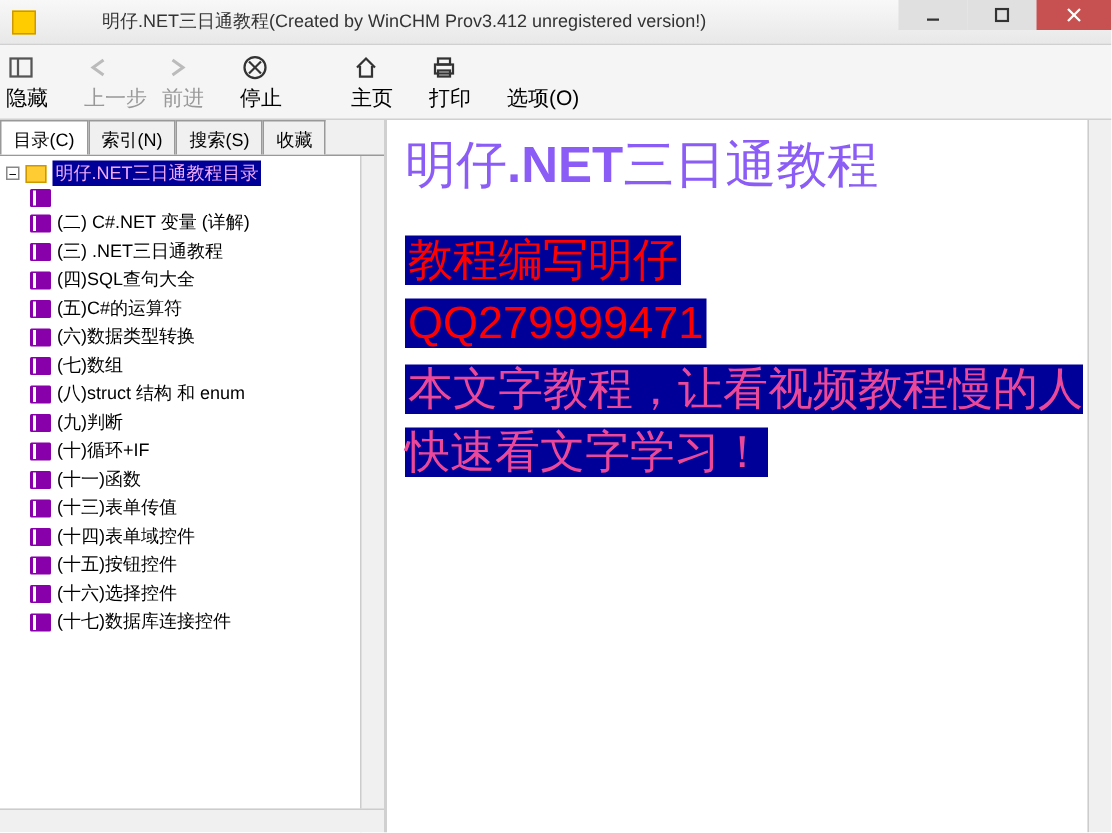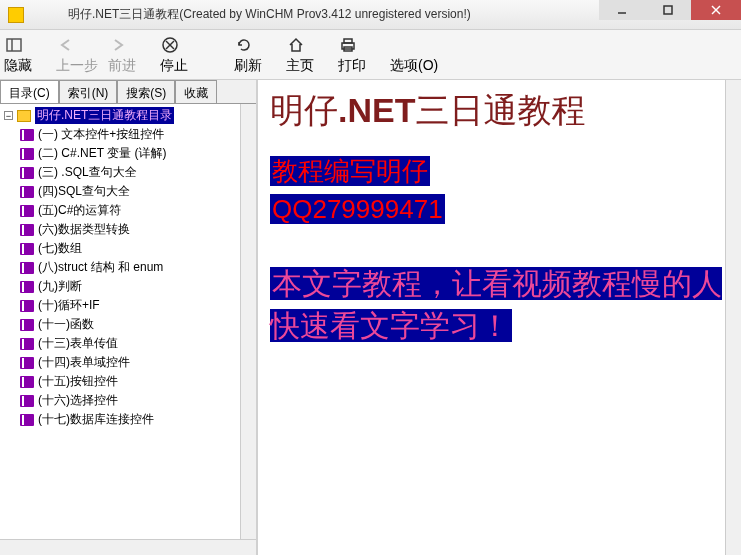--- a/index.html
+++ b/index.html
@@ -33,23 +33,23 @@
 .tree-root .folder { width: 14px; height: 12px; background: #ffcc33; border: 1px solid #cc9900; margin-right: 4px; }
 .tree-root .lbl { background: #000099; color: #f0abfc; padding: 0 2px; }
 .tree-item { display: flex; align-items: center; padding: 1px 2px 1px 18px; white-space: nowrap; cursor: pointer; }
 .tree-item .book { width: 14px; height: 12px; background: #8800aa; border-radius: 1px; margin-right: 4px; flex-shrink: 0; position: relative; }
 .tree-item .book::after { content: ''; position: absolute; left: 2px; top: 1px; width: 2px; height: 10px; background: #fff; }
 .scroll-v { position: absolute; right: 0; top: 0; bottom: 0; width: 16px; background: #f0f0f0; border-left: 1px solid #ccc; }
 .scroll-h { position: absolute; left: 0; right: 0; bottom: 0; height: 16px; background: #f0f0f0; border-top: 1px solid #ccc; }
 
 .content { flex: 1; background: #fff; overflow: auto; position: relative; padding: 8px 12px; }
 .content .scroll-v { right: 0; }
-.h1 { color: #7f1d1d; font-size: 34px; font-weight: normal; font-family: SimSun, serif; line-height: 1.3; margin-bottom: 20px; }
+.h1 { color: #8b5cf6; font-size: 34px; font-weight: normal; font-family: SimSun, serif; line-height: 1.3; margin-bottom: 20px; }
 .h1 .net { font-family: Arial, sans-serif; font-weight: bold; }
-.block2 { font-size: 26px; font-family: SimSun, serif; line-height: 1.4; margin-bottom: 35px; }
+.block2 { font-size: 30px; font-family: SimSun, serif; line-height: 1.4; margin-bottom: 2px; }
 .block2 span { background: #000099; color: #ff0000; padding: 0 2px; }
 .block3 { font-size: 30px; font-family: SimSun, serif; line-height: 1.4; }
 .block3 span { background: #000099; color: #ec4899; padding: 0 2px; }
 </style>
 </head>
 <body>
 
 <div class="titlebar">
   <div class="app-icon"></div>
   <div class="title">明仔.NET三日通教程(Created by WinCHM Prov3.412 unregistered version!)</div>
@@ -103,29 +103,20 @@
     <div class="ico">
         <svg width="18" height="18" viewBox="0 0 18 18">
           <circle cx="9" cy="9" r="7" fill="none" stroke="#333" stroke-width="1.5"></circle>
           <line x1="5" y1="5" x2="13" y2="13" stroke="#333" stroke-width="1.5"></line>
           <line x1="13" y1="5" x2="5" y2="13" stroke="#333" stroke-width="1.5"></line>
         </svg>
       </div>
     <span>停止</span>
   </div>
   <div style="width:20px"></div>
-  <div class="tool-btn">
-    <div class="ico">
-        <svg width="18" height="18" viewBox="0 0 18 18">
-          <path d="M4 9 A5 5 0 1 1 6 13" fill="none" stroke="#333" stroke-width="1.5"></path>
-          <path d="M4 6 L4 9 L7 9" fill="none" stroke="#333" stroke-width="1.5"></path>
-        </svg>
-      </div>
-    <span>刷新</span>
-  </div>
   <div class="tool-btn">
     <div class="ico">
         <svg width="18" height="18" viewBox="0 0 18 18">
           <path d="M3 9 L9 3 L15 9 M5 8 L5 15 L13 15 L13 8" fill="none" stroke="#333" stroke-width="1.5"></path>
         </svg>
       </div>
     <span>主页</span>
   </div>
   <div class="tool-btn">
     <div class="ico">
@@ -153,29 +144,28 @@
     </div>
     <div class="tree-wrap">
       <div class="tree" id="tree">
         <div class="tree-root">
           <div class="minus">−</div>
           <div class="folder"></div>
           <span class="lbl">明仔.NET三日通教程目录</span>
         </div>
       <div class="tree-item">
             <div class="book"></div>
-            <span>(一) 文本控件+按纽控件</span>
           </div>
           <div class="tree-item">
             <div class="book"></div>
             <span>(二) C#.NET 变量 (详解)</span>
           </div>
           <div class="tree-item">
             <div class="book"></div>
-            <span>(三) .SQL查句大全</span>
+            <span>(三) .NET三日通教程</span>
           </div>
           <div class="tree-item">
             <div class="book"></div>
             <span>(四)SQL查句大全</span>
           </div>
           <div class="tree-item">
             <div class="book"></div>
             <span>(五)C#的运算符</span>
           </div>
           <div class="tree-item">

